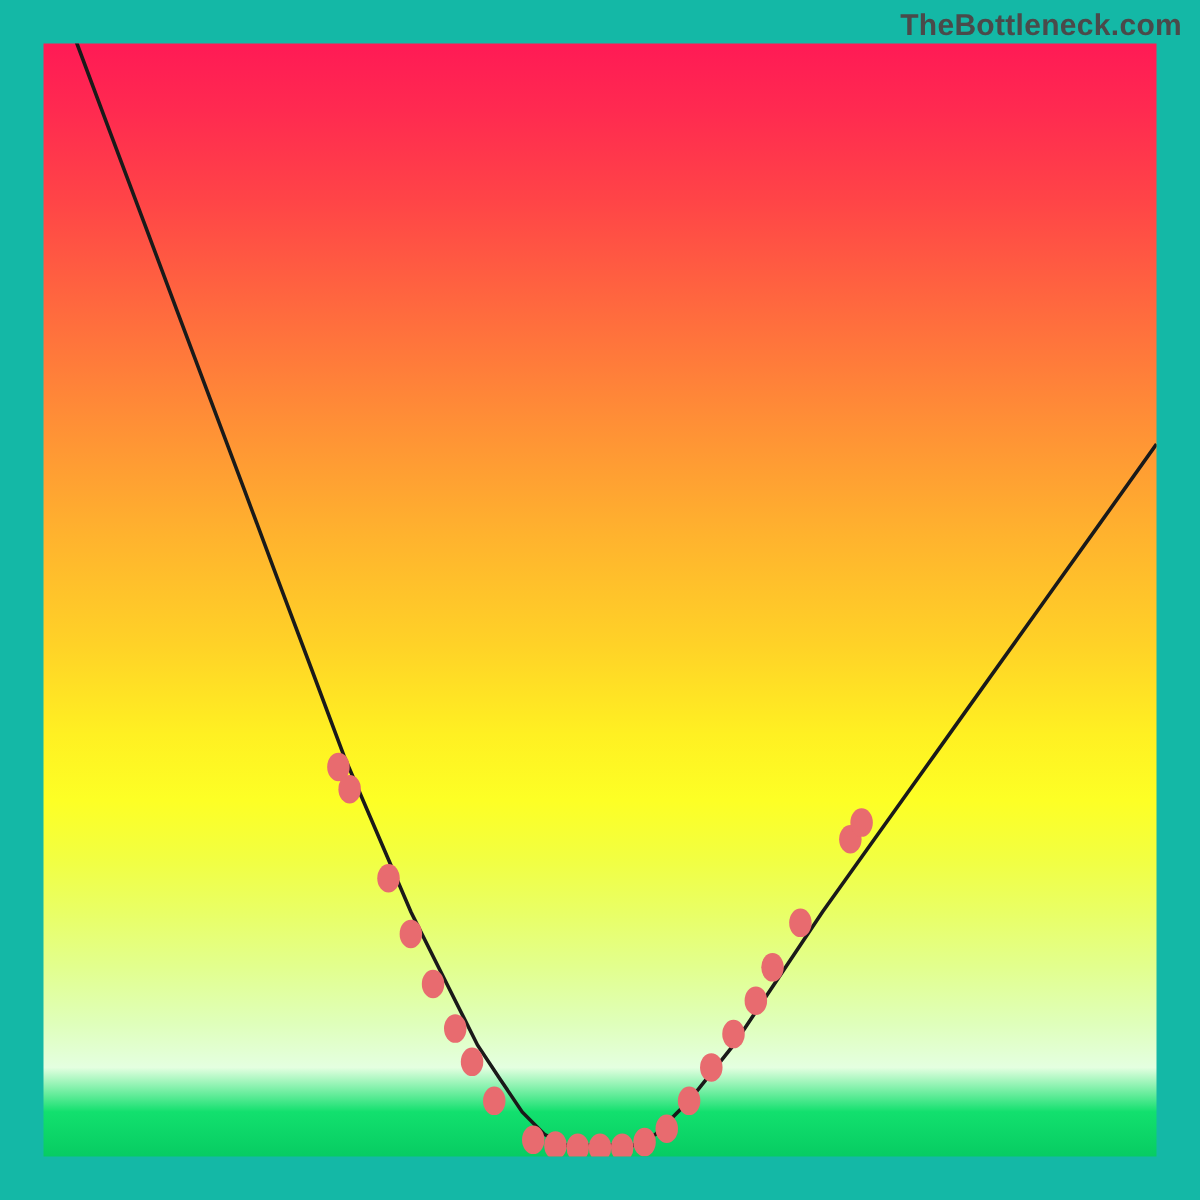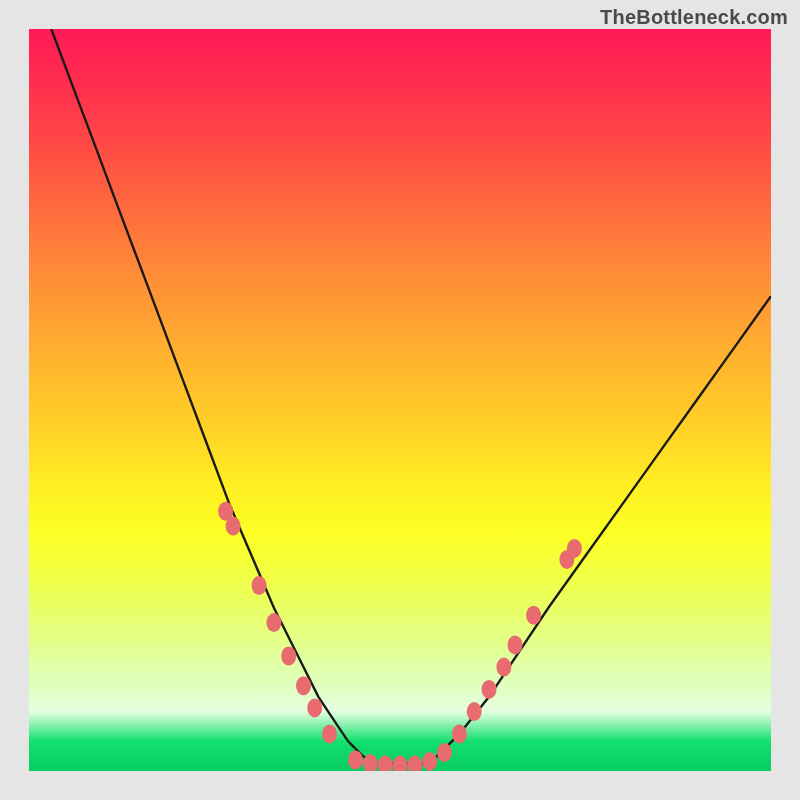--- a/index.html
+++ b/index.html
@@ -7,21 +7,21 @@
     padding: 0;
     width: 800px;
     height: 800px;
     overflow: hidden;
     background: #000;
     font-family: Arial, Helvetica, sans-serif;
   }
   .frame {
     position: absolute;
     inset: 0;
-    background: #e5e5e5;
+    background: #14b8a6;
   }
   .plot-area {
     position: absolute;
     left: 29px;
     top: 29px;
     width: 742px;
     height: 742px;
   }
   .gradient-bg {
     position: absolute;

